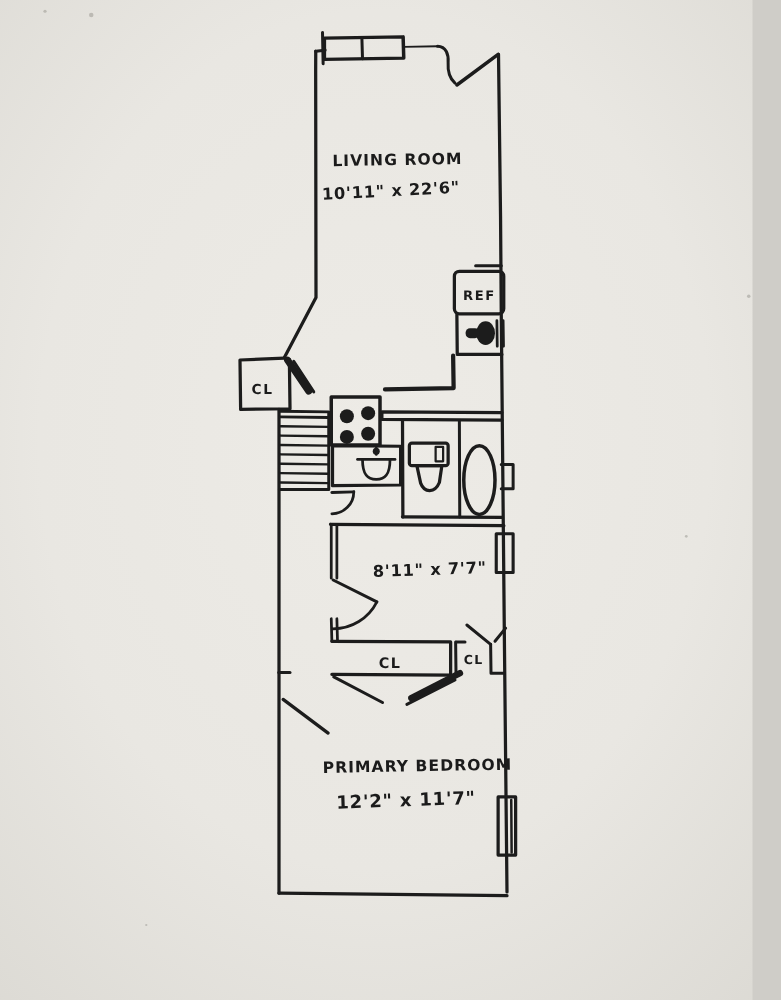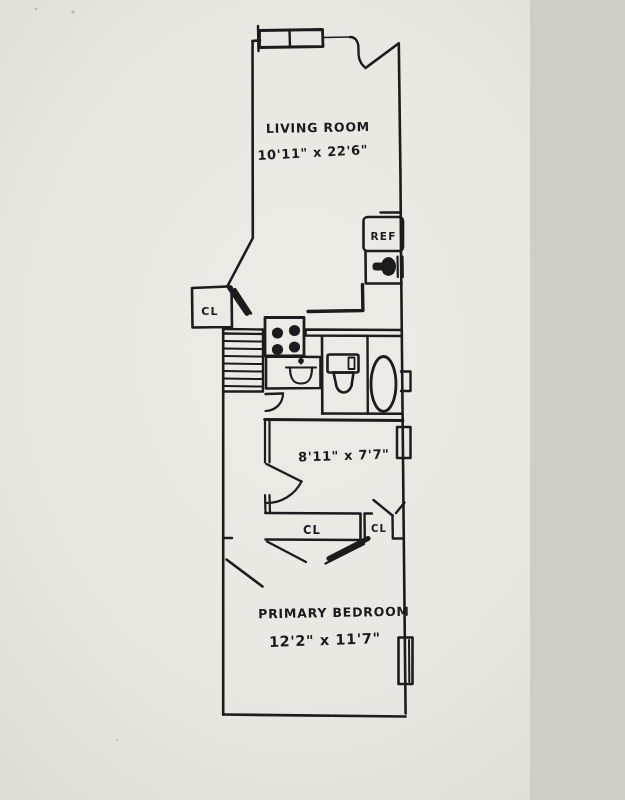--- a/index.html
+++ b/index.html
@@ -1,18 +1,18 @@
 <!DOCTYPE html>
 <html><head>
 <meta charset="utf-8">
 <style>
   html,body{margin:0;padding:0;background:#cfcdc8;}
   .stage{
     position:relative;
-    width:530px;height:800px;
+    width:602px;height:800px;
     overflow:hidden;
     font-family:"DejaVu Sans",sans-serif;
   }
   .stage svg{display:block;width:625px;height:800px;}
   .ink{stroke:#1c1c1c;fill:none;stroke-linecap:round;stroke-linejoin:round;}
   .fillink{fill:#1c1c1c;stroke:none;}
   text{
     fill:#1b1b1b;
     font-family:"DejaVu Sans",sans-serif;
     font-weight:bold;

